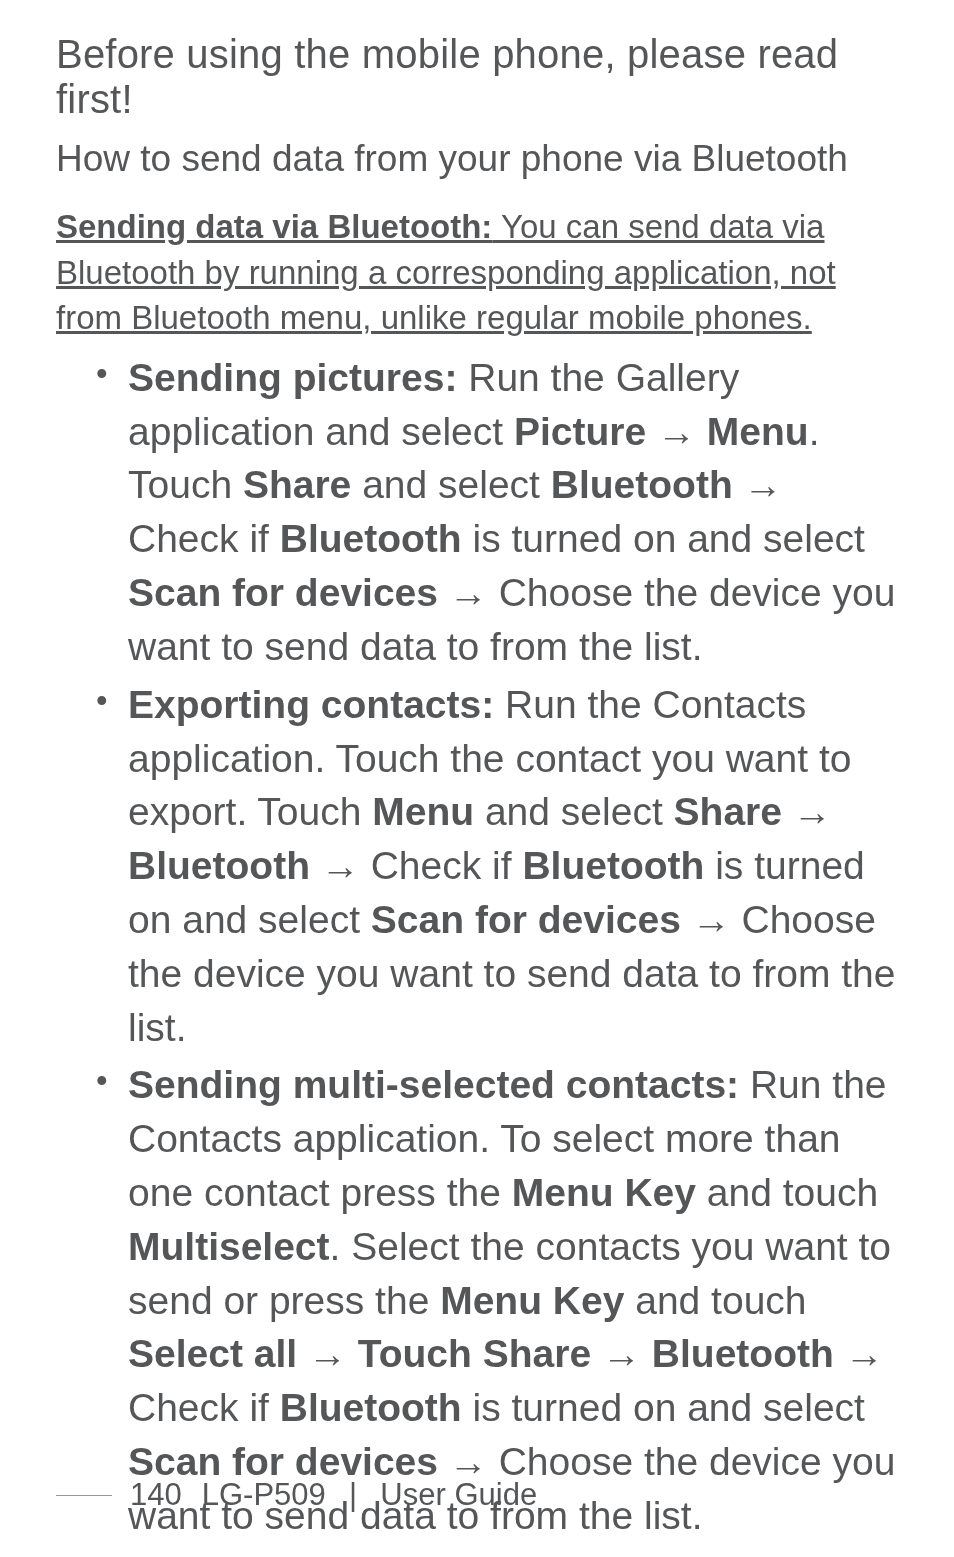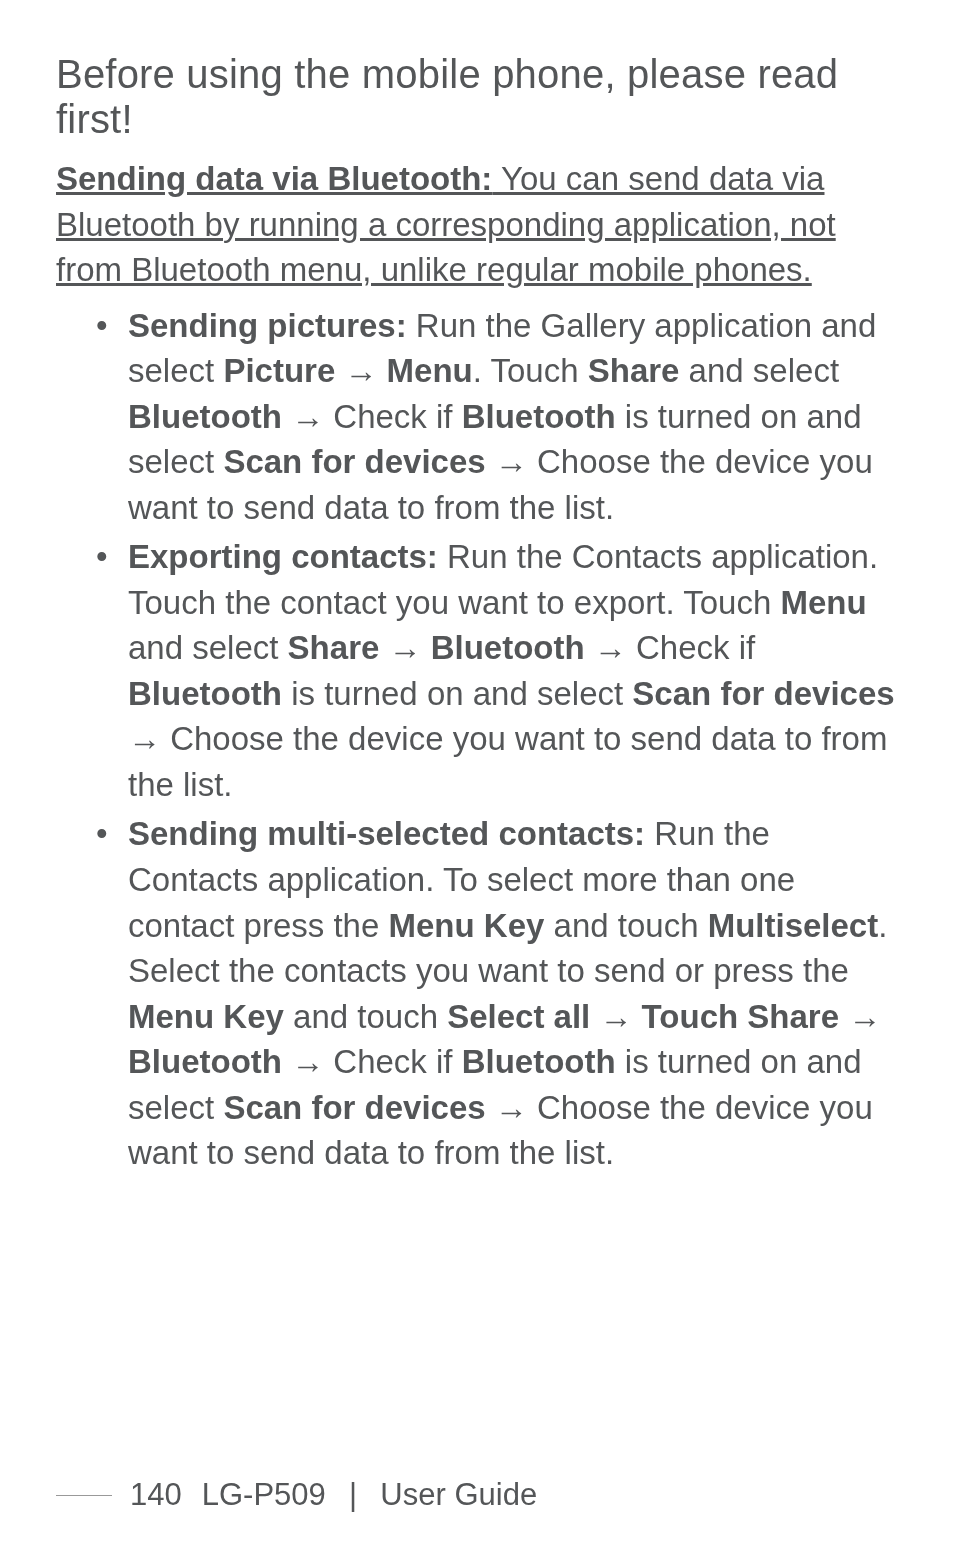--- a/index.html
+++ b/index.html
@@ -10,21 +10,21 @@
     height: 1557px;
     overflow: hidden;
     font-family: "Helvetica Neue", Helvetica, Arial, sans-serif;
     color: #545658;
     font-weight: 300;
   }
   .page {
     box-sizing: border-box;
     width: 954px;
     height: 1557px;
-    padding: 52px 56px 0 56px;
+    padding: 32px 56px 0 56px;
     position: relative;
   }
   .chapter-title {
     font-size: 40px;
     font-weight: 300;
     font-stretch: condensed;
     color: #545658;
     margin: 0 0 14px 0;
     letter-spacing: 0.2px;
   }
@@ -42,21 +42,21 @@
     color: #545658;
     text-decoration: underline;
   }
   ul.bullets {
     list-style: none;
     margin: 0;
     padding: 0 0 0 72px;
   }
   ul.bullets > li {
     position: relative;
-    font-size: 33px;
+    font-size: 39px;
     line-height: 1.38;
     margin: 0 0 4px 0;
     color: #545658;
   }
   ul.bullets > li::before {
     content: "•";
     position: absolute;
     left: -32px;
     top: 0;
     font-size: 33px;
@@ -99,20 +99,21 @@
     margin: 0 6px;
   }
 </style>
 </head>
 <body>
 
 <div class="page">
 
   <h1 class="chapter-title">Before using the mobile phone, please read first!</h1>
 
+  <h2 class="section-title">How to send data from your phone via Bluetooth</h2>
 
   <p class="intro">
     <span class="b">Sending data via Bluetooth:</span><span> You can send data via Bluetooth by running a corresponding application, not from Bluetooth menu, unlike regular mobile phones.</span>
   </p>
 
   <ul class="bullets">
 
     <li>
       <span class="b">Sending pictures:</span><span> Run the Gallery application and select </span><span class="b">Picture</span><span> </span><span class="arrow">→</span><span> </span><span class="b">Menu</span><span>. Touch </span><span class="b">Share</span><span> and select </span><span class="b">Bluetooth</span><span> </span><span class="arrow">→</span><span> Check if </span><span class="b">Bluetooth</span><span> is turned on and select </span><span class="b">Scan for devices</span><span> </span><span class="arrow">→</span><span> Choose the device you want to send data to from the list.</span>
     </li>

